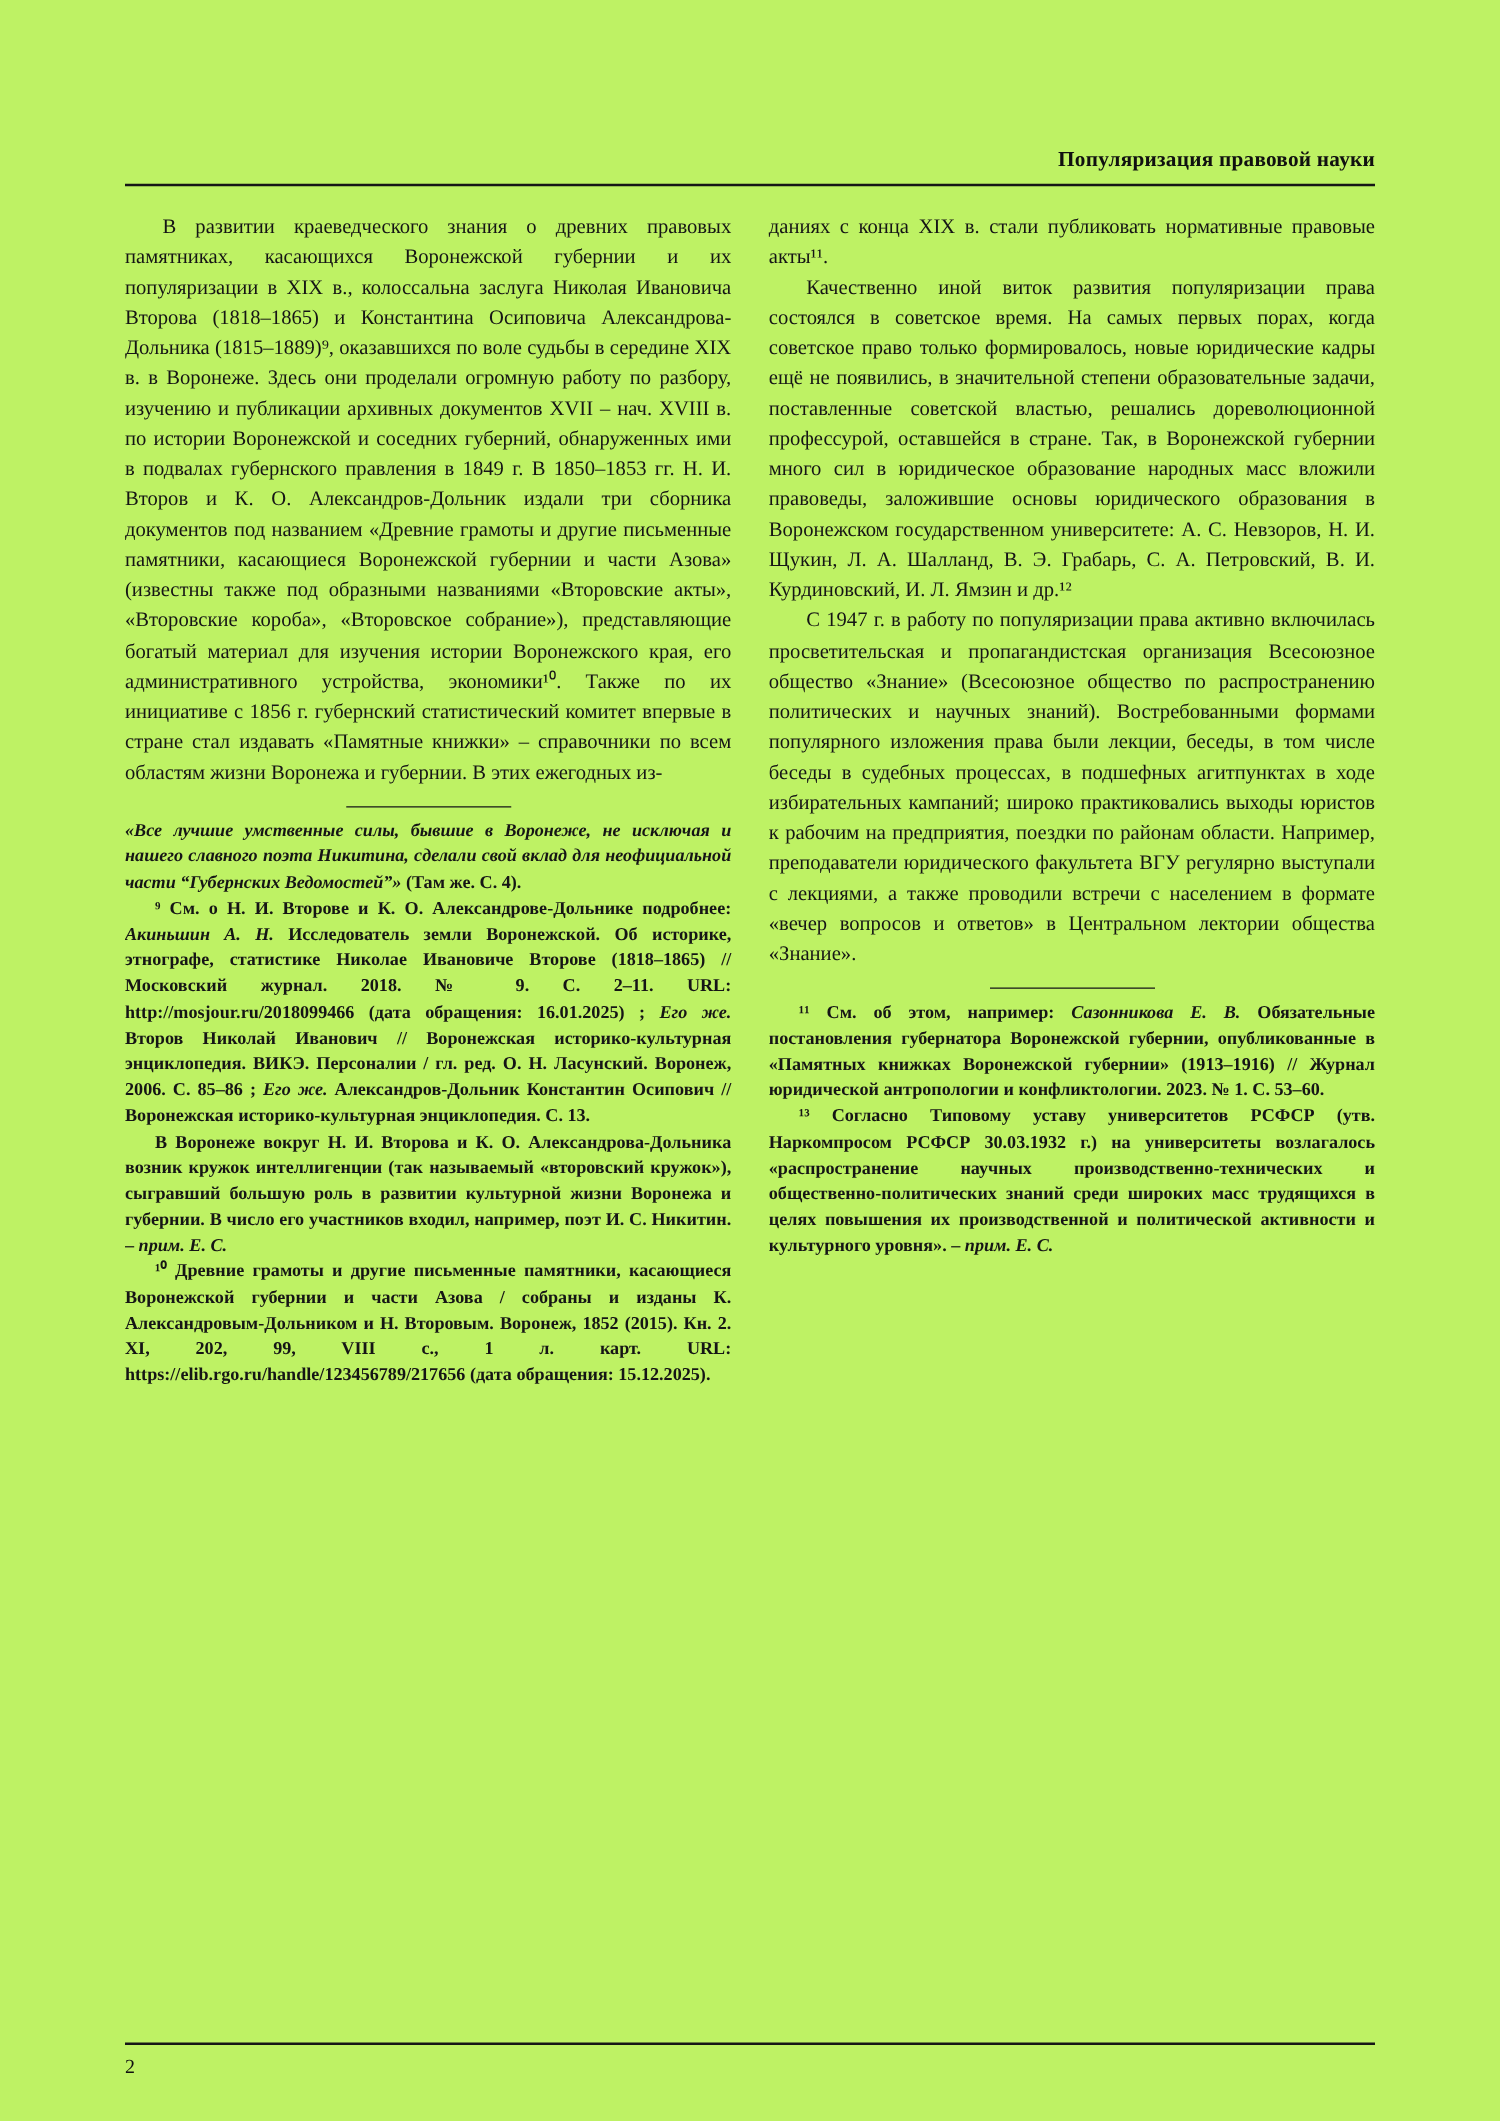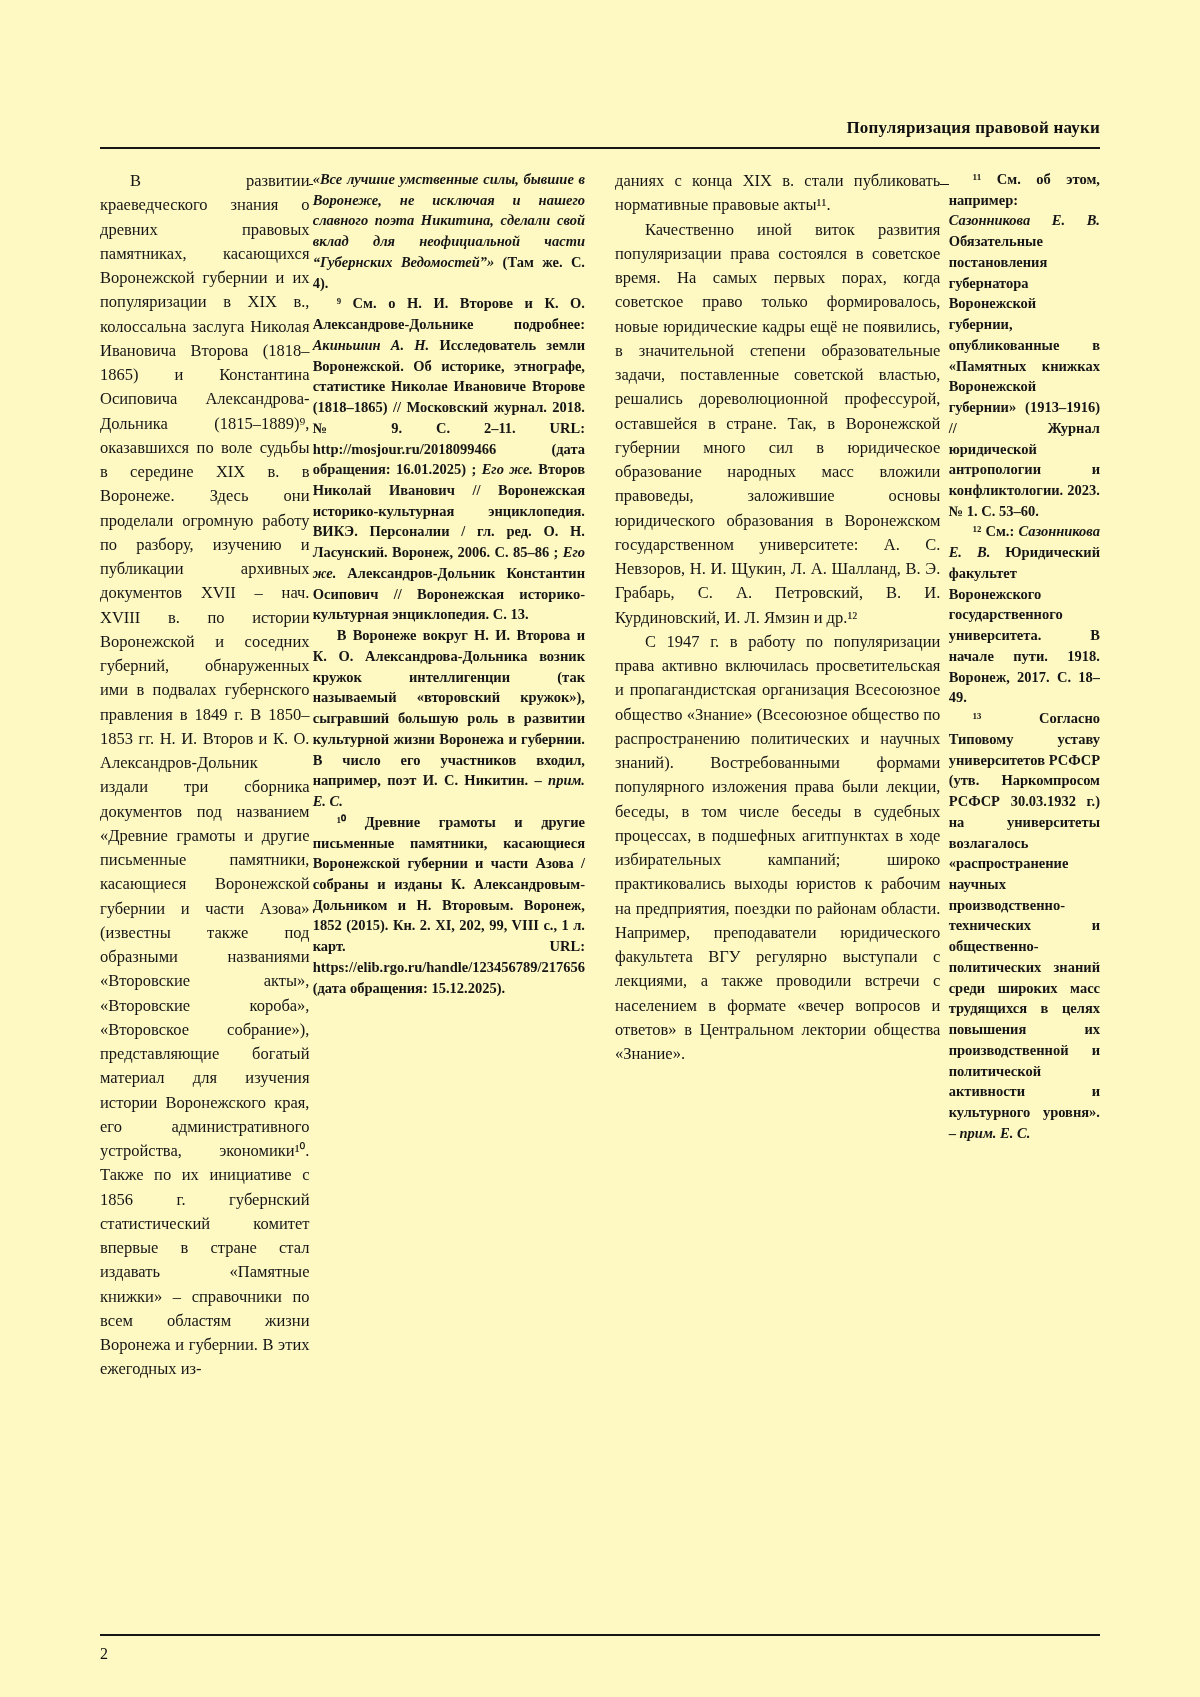--- a/index.html
+++ b/index.html
@@ -2,41 +2,41 @@
 <html lang="ru"><head>
 <meta charset="utf-8">
 <style>
   * { margin:0; padding:0; box-sizing:border-box; }
   html, body { background:#f4f4f2; }
   body { font-family:"Liberation Serif", serif; color:#151515; }
   .page {
     position:relative;
     width:1200px; height:1697px;
     margin:0 auto;
-    background:#fef9c3;
+    background:#bef264;
     outline:1px solid #e2e2e0;
     padding:118px 100px 34px 100px;
     display:flex; flex-direction:column;
     overflow:hidden;
   }
   .running-head {
     text-align:right;
     font-weight:bold;
     font-size:17px;
     letter-spacing:0.2px;
     color:#101010;
   }
   .head-rule { border-top:2px solid #161616; margin-top:9px; }
   .columns {
     display:flex; gap:30px;
     margin-top:20px;
     flex:1 1 auto;
     overflow:hidden;
   }
-  .col { flex:1 1 0; min-width:0; display:flex; flex-direction:row; }
+  .col { flex:1 1 0; min-width:0; display:flex; flex-direction:column;align-items:center; }
   .body-text p {
     font-size:16.5px;
     line-height:1.47;
     text-align:justify;
     text-indent:30px;
     hyphens:auto;
     overflow-wrap:break-word;
   }
   .footnotes p {
     font-size:14.5px;
@@ -89,21 +89,20 @@
 
     <section class="col">
       <div class="body-text">
           <p class="no-indent">даниях с конца XIX в. стали публиковать нормативные правовые акты¹¹.</p>
           <p>Качественно иной виток развития популяризации права состоялся в советское время. На самых первых порах, когда советское право только формировалось, новые юридические кадры ещё не появились, в значительной степени образовательные задачи, поставленные советской властью, решались дореволюционной профессурой, оставшейся в стране. Так, в Воронежской губернии много сил в юридическое образование народных масс вложили правоведы, заложившие основы юридического образования в Воронежском государственном университете: А. С. Невзоров, Н. И. Щукин, Л. А. Шалланд, В. Э. Грабарь, С. А. Петровский, В. И. Курдиновский, И. Л. Ямзин и др.¹²</p>
           <p>С 1947 г. в работу по популяризации права активно включилась просветительская и пропагандистская организация Всесоюзное общество «Знание» (Всесоюзное общество по распространению политических и научных знаний). Востребованными формами популярного изложения права были лекции, беседы, в том числе беседы в судебных процессах, в подшефных агитпунктах в ходе избирательных кампаний; широко практиковались выходы юристов к рабочим на предприятия, поездки по районам области. Например, преподаватели юридического факультета ВГУ регулярно выступали с лекциями, а также проводили встречи с населением в формате «вечер вопросов и ответов» в Центральном лектории общества «Знание».</p>
         </div>
       <div class="fn-sep"></div>
       <div class="footnotes">
           <p><span>¹¹ См. об этом, например: </span><span class="it">Сазонникова Е. В.</span><span> Обязательные постановления губернатора Воронежской губернии, опубликованные в «Памятных книжках Воронежской губернии» (1913–1916) // Журнал юридической антропологии и конфликтологии. 2023. № 1. С. 53–60.</span></p>
-          <p><span>¹² См.: </span><span class="it">Сазонникова Е. В.</span><span> Юридический факультет Воронежского государственного университета. В начале пути. 1918. Воронеж, 2017. С. 18–49.</span></p>
           <p><span>¹³ Согласно Типовому уставу университетов РСФСР (утв. Наркомпросом РСФСР 30.03.1932 г.) на университеты возлагалось «распространение научных производственно-технических и общественно-политических знаний среди широких масс трудящихся в целях повышения их производственной и политической активности и культурного уровня». – </span><span class="it">прим. Е. С.</span></p>
         </div>
     </section>
 
   </main>
 
   <footer class="page-footer">
     <div class="footer-rule"></div>
     <div class="footer-row">
       <span>2</span>

